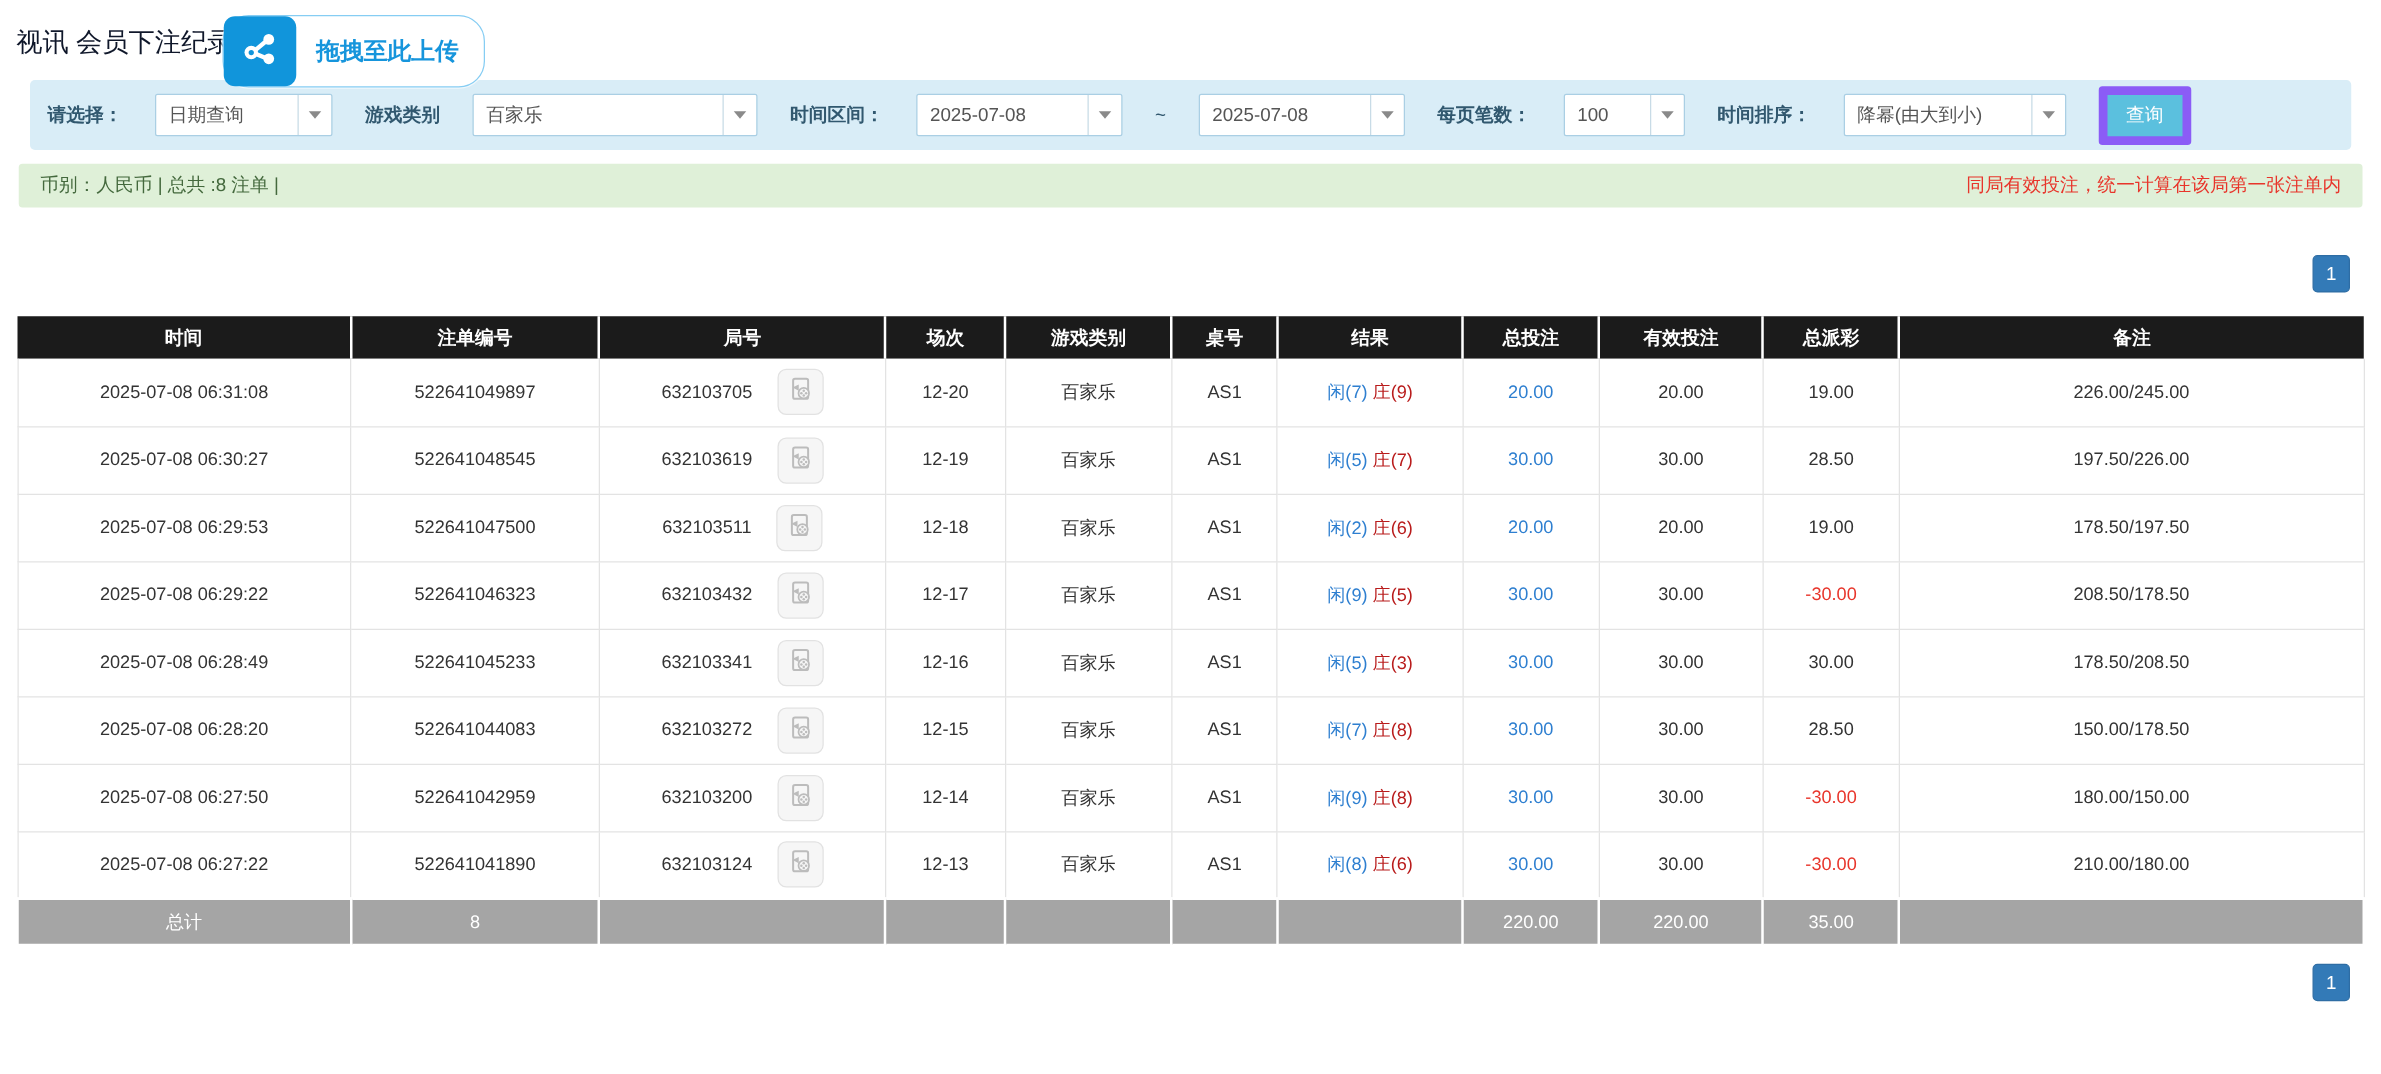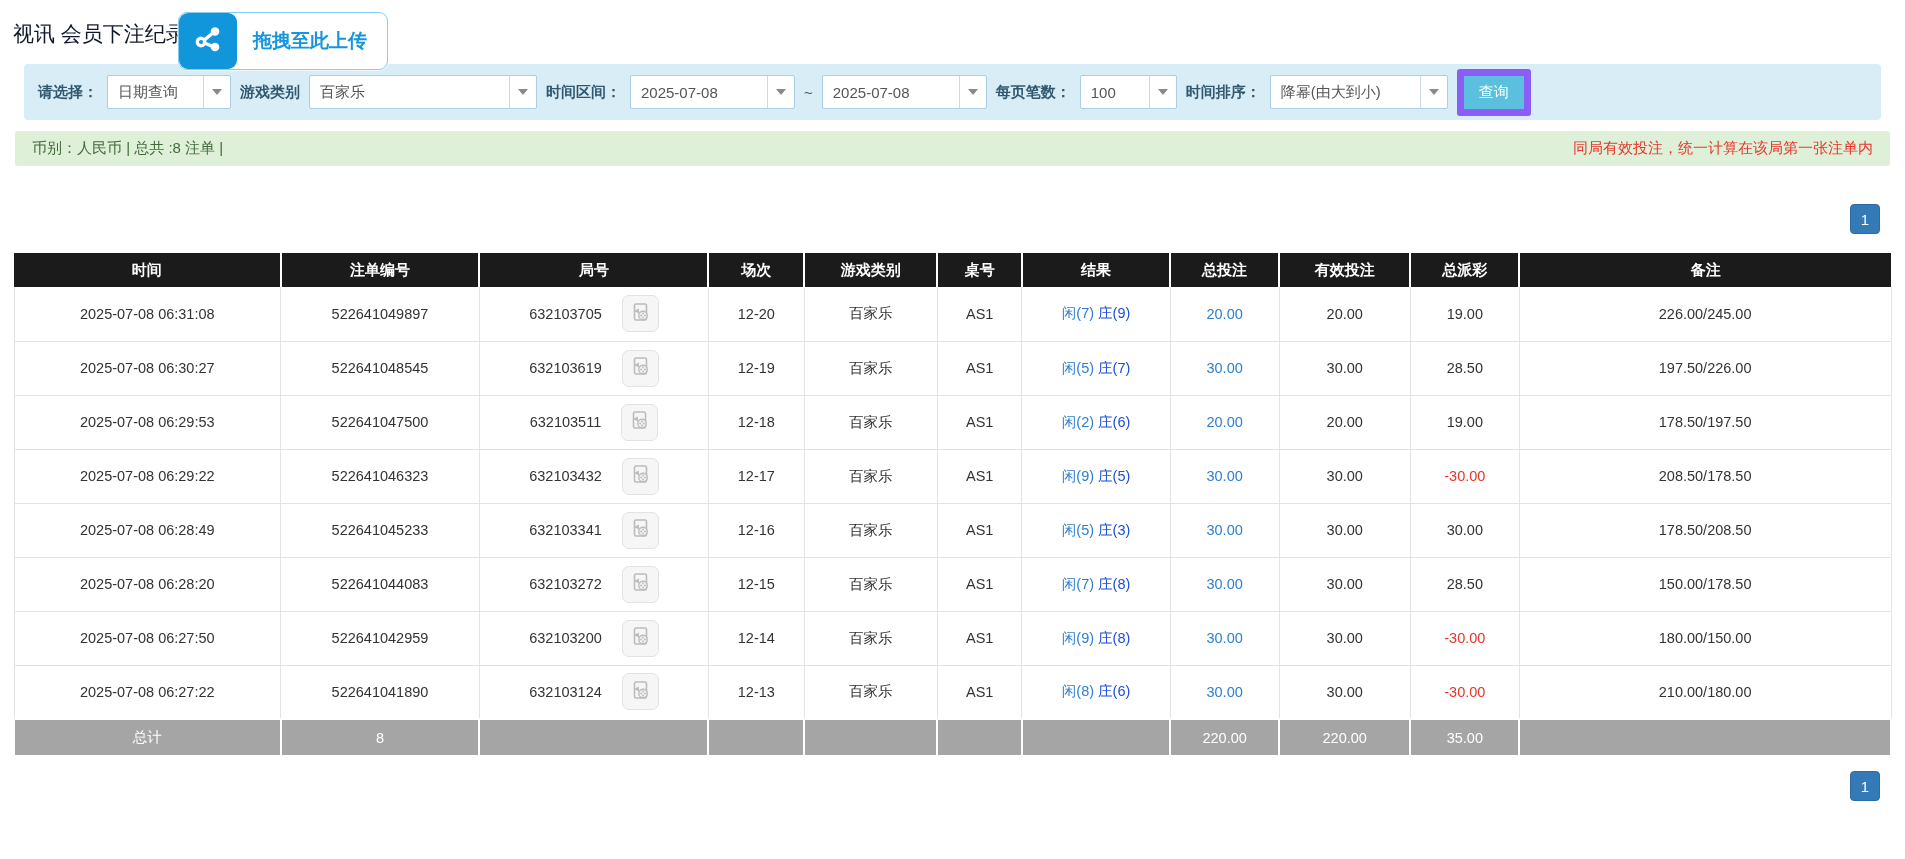--- a/index.html
+++ b/index.html
@@ -11,36 +11,36 @@
   }
   .page { padding:0 13px; }
 
   
   .page-title { padding-top:20px; font-size:21px; font-weight:400; color:#0f172a; }
 
   
   .upload-overlay {
     position:absolute; left:178px; top:12px; height:58px;
     display:flex; align-items:stretch; background:#fff;
-    border:1px solid #86cdf3; border-radius:9px; z-index:20;
+    border:1px solid #86cdf3; border-radius:21px; z-index:20;
     box-shadow:0 0 0 1px rgba(255,255,255,.6);
   }
   .upload-icon-box {
     width:58px; border-radius:9px; background:#1195db;
     display:flex; align-items:center; justify-content:center; flex:0 0 58px;
   }
   .upload-label {
     display:flex; align-items:center; padding:0 20px 0 16px;
     color:#1695dc; font-weight:bold; font-size:19px; white-space:nowrap;
   }
 
   
   .filter-bar {
     margin:16px 11px 0 11px; background:#d9edf7; border-radius:4px;
-    height:56px; display:flex; align-items:center; padding:0 14px; gap:9px;
+    height:56px; display:flex; align-items:center; padding:0 14px; gap:26px;
     position:relative; z-index:1;
   }
   .flabel { font-weight:bold; color:#31586f; font-size:15px; white-space:nowrap; }
   .fselect {
     background:#fff; border:1px solid #aacfe4; border-radius:2px;
     height:34px; display:flex; align-items:center; cursor:pointer;
   }
   .fselect .val { padding:0 10px; font-size:15px; color:#555; flex:1; white-space:nowrap; }
   .fselect .arrow {
     width:27px; align-self:stretch; border-left:1px solid #c8dbe6;
@@ -83,21 +83,21 @@
   }
   tbody tr:first-child td { border-top:none; }
   .round-wrap { display:inline-flex; align-items:center; gap:20px; }
   .video-btn {
     width:37px; height:37px; background:#f6f6f6; border:1px solid #e2e2e2;
     border-radius:7px; display:inline-flex; align-items:center; justify-content:center;
     cursor:pointer; vertical-align:middle;
   }
   .bet-link { color:#2e7fd0; text-decoration:none; cursor:pointer; }
   .res-player { color:#2e7fd0; }
-  .res-banker { color:#1d4ed8;margin-top:43px; }
+  .res-banker { color:#b91c1c;margin-top:43px; }
   td.neg { color:#e8352b; }
 
   tfoot td {
     background:#a5a5a5; color:#fff; font-size:14.5px; text-align:center;
     height:37px; border:2px solid #fff;
   }
 </style>
 </head>
 <body>
 
@@ -118,21 +118,21 @@
           <circle cx="24" cy="25" r="4.3" fill="#ffffff"></circle>
           <circle cx="10" cy="20" r="2.1" fill="#1195db"></circle>
         </svg>
       </span>
     </div>
     <div class="upload-label">拖拽至此上传</div>
   </div>
 
   <div class="filter-bar">
     <span class="flabel">请选择：</span>
-    <div class="fselect" style="width:124px">
+    <div class="fselect" style="width:142px">
       <span class="val">日期查询</span>
       <span class="arrow">
           <span class="caret"></span>
         </span>
     </div>
 
     <span class="flabel">游戏类别</span>
     <div class="fselect" style="width:228px">
       <span class="val">百家乐</span>
       <span class="arrow">

